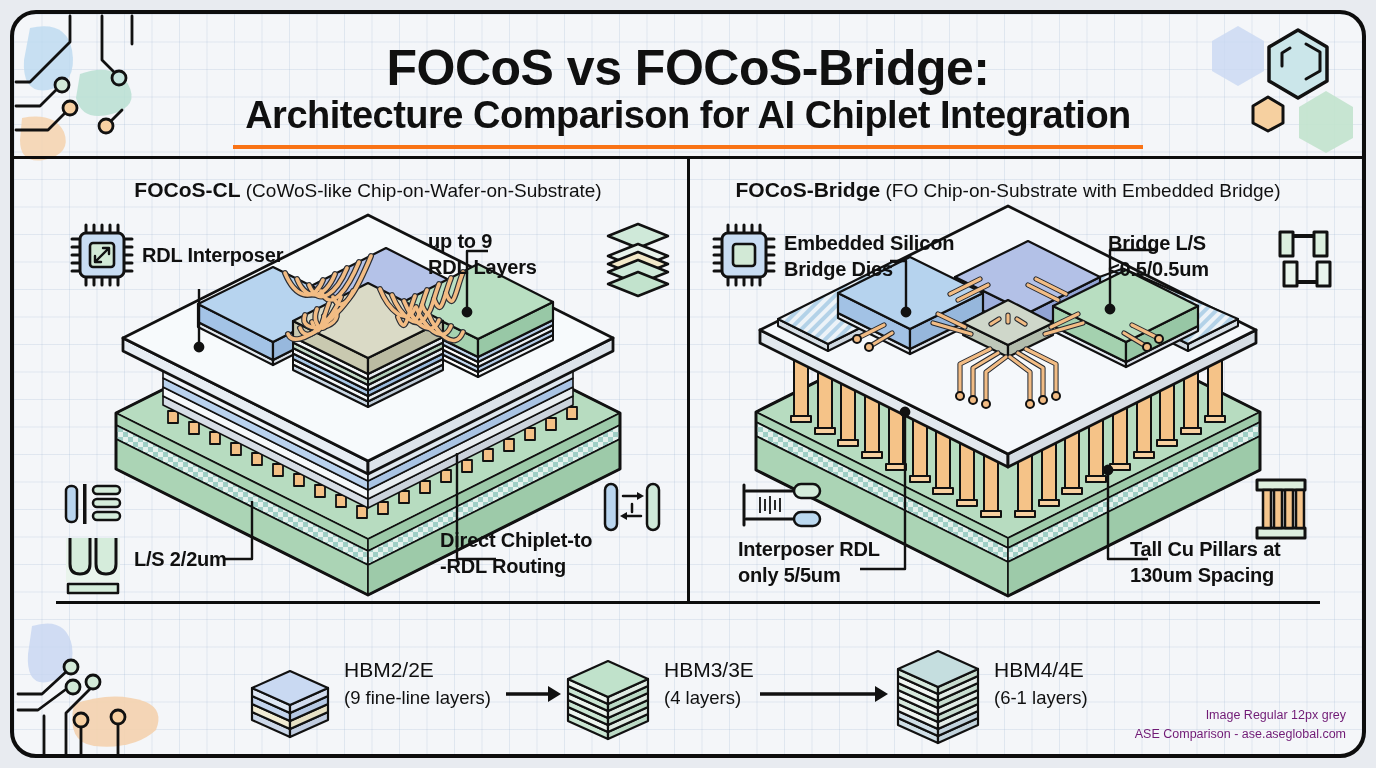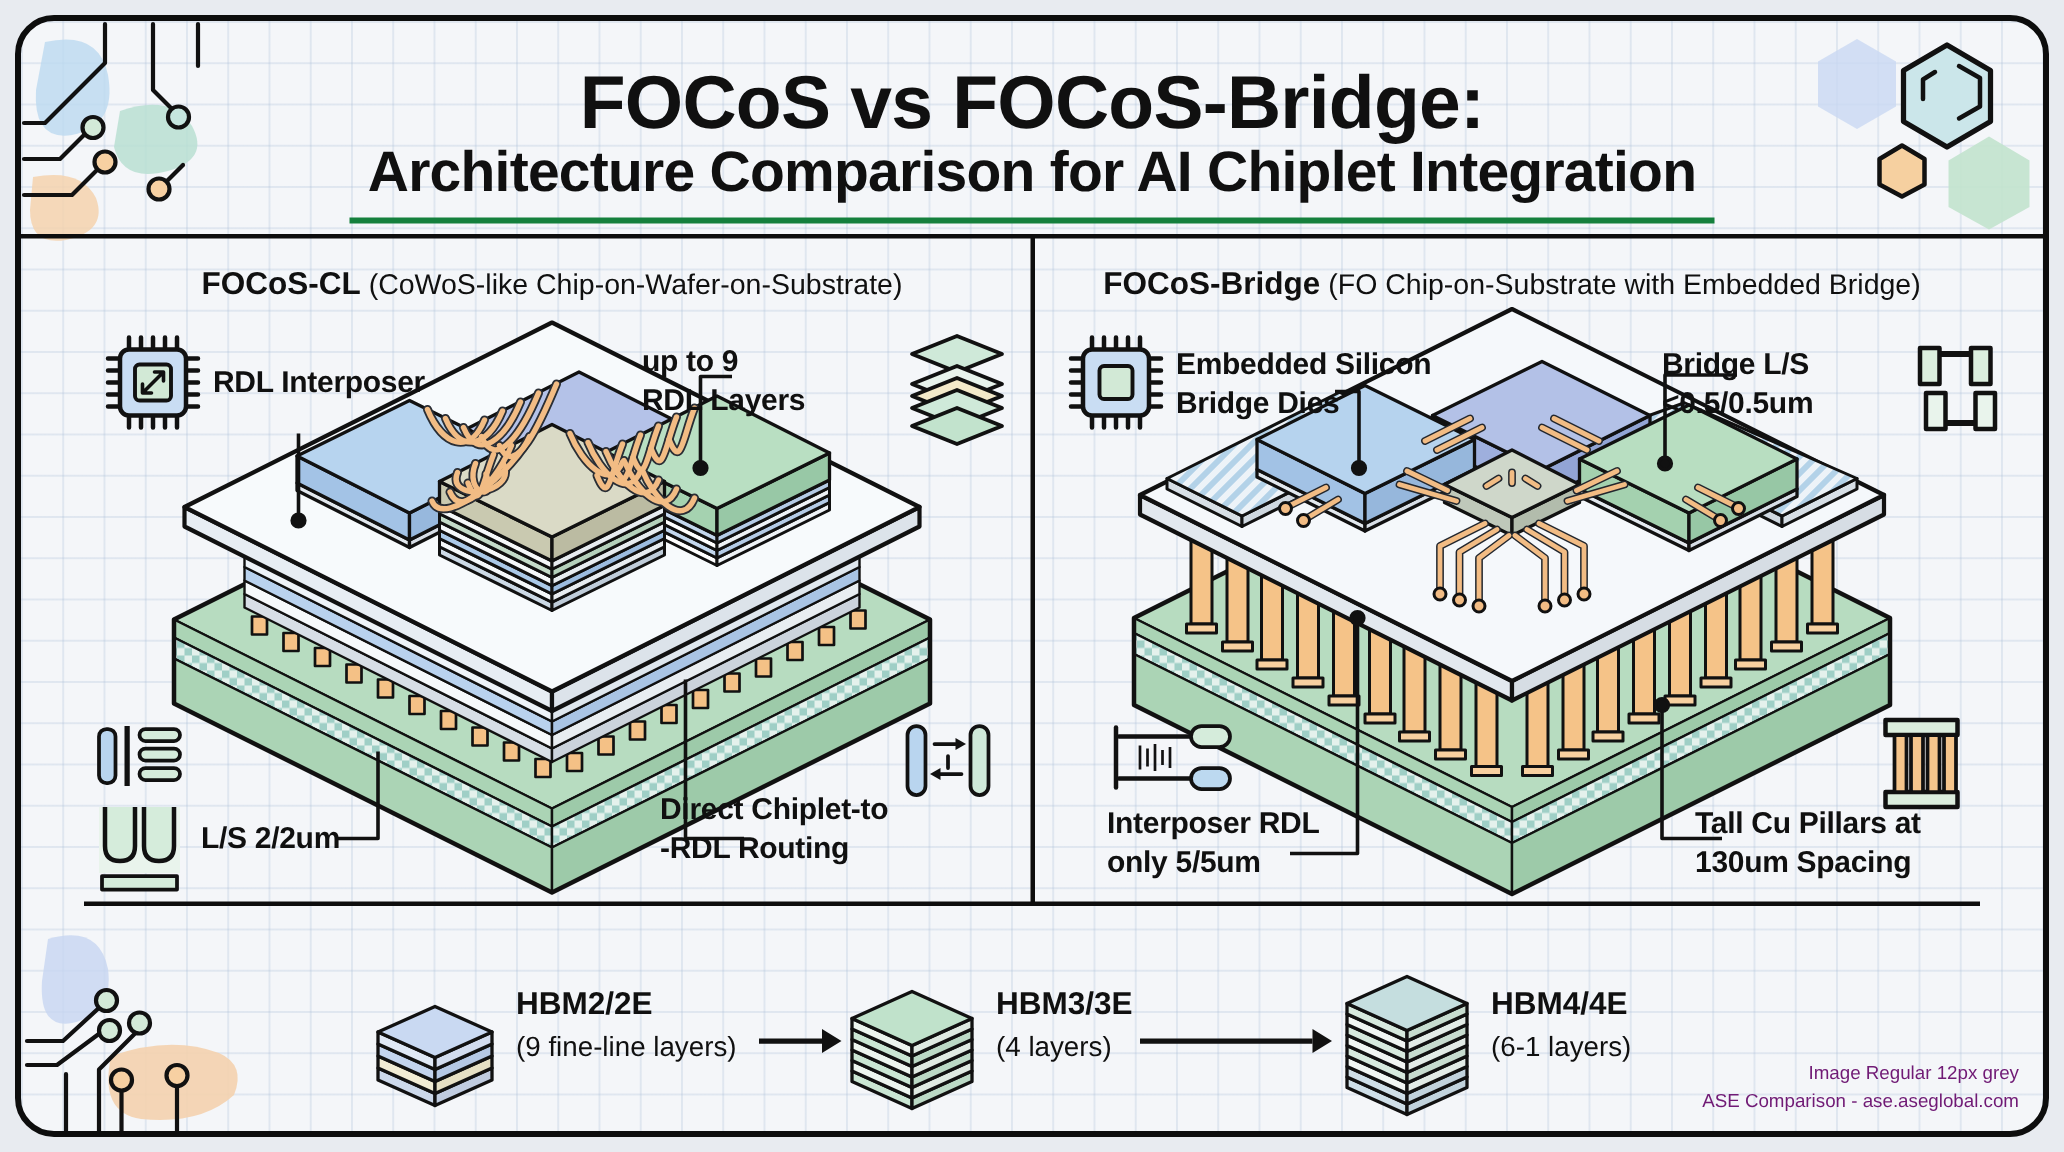--- a/index.html
+++ b/index.html
@@ -6,27 +6,27 @@
   .stage{position:relative;width:1376px;height:768px;overflow:hidden;}
   .abs{position:absolute;}
   .bg{position:absolute;inset:14px;border-radius:18px;background-color:#f4f6f9;
       background-image:linear-gradient(to right,rgba(170,190,215,.28) 1px,transparent 1px),
                        linear-gradient(to bottom,rgba(170,190,215,.28) 1px,transparent 1px);
       background-size:27.5px 27.5px;}
   .frame{position:absolute;inset:10px;border:4px solid #0d0d0d;border-radius:26px;pointer-events:none;}
   .title{width:100%;text-align:center;font-weight:700;letter-spacing:-.5px;}
   .title-l1{font-size:50px;line-height:44px;}
   .title-l2{font-size:38px;line-height:46px;}
-  .title-l2 span{display:inline-block;border-bottom:4px solid #15803d;padding:0 12px 7px;}
+  .title-l2 span{display:inline-block;border-bottom:4px solid #f97316;padding:0 12px 7px;}
   .hr{position:absolute;background:#0d0d0d;}
   .panel-h{width:640px;text-align:center;font-size:19px;white-space:nowrap;}
   .panel-h b{font-size:21px;font-weight:700;}
   .callout{font-size:20px;font-weight:600;line-height:26px;letter-spacing:-.2px;white-space:nowrap;}
   .r{text-align:left;}
-  .hbm-name{font-size:21px;font-weight:700;white-space:nowrap;}
+  .hbm-name{font-size:21px;font-weight:400;white-space:nowrap;}
   .hbm-detail{font-size:18.5px;white-space:nowrap;}
   .roadmap-h{width:100%;text-align:center;font-size:22px;font-weight:700;}
   .footer{font-size:12.5px;color:#701a75;text-align:right;line-height:1.55;}
   svg{display:block;}
   svg path,svg polygon,svg rect,svg line,svg polyline{stroke-linejoin:round;}
 </style>
 </head>
 <body>
 
 <div class="stage">

